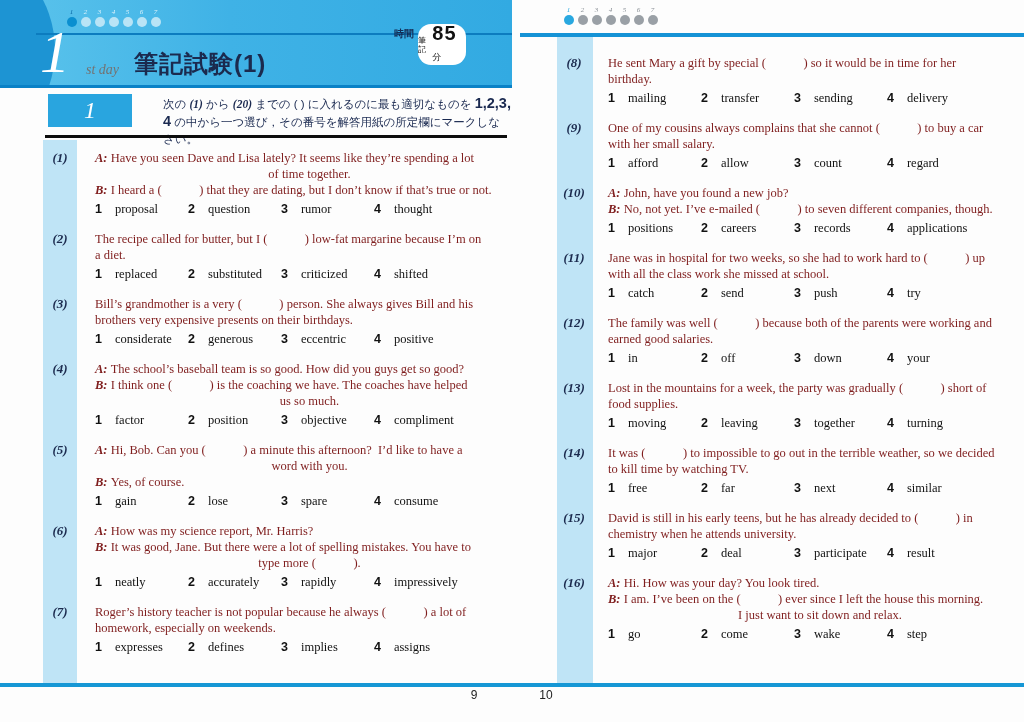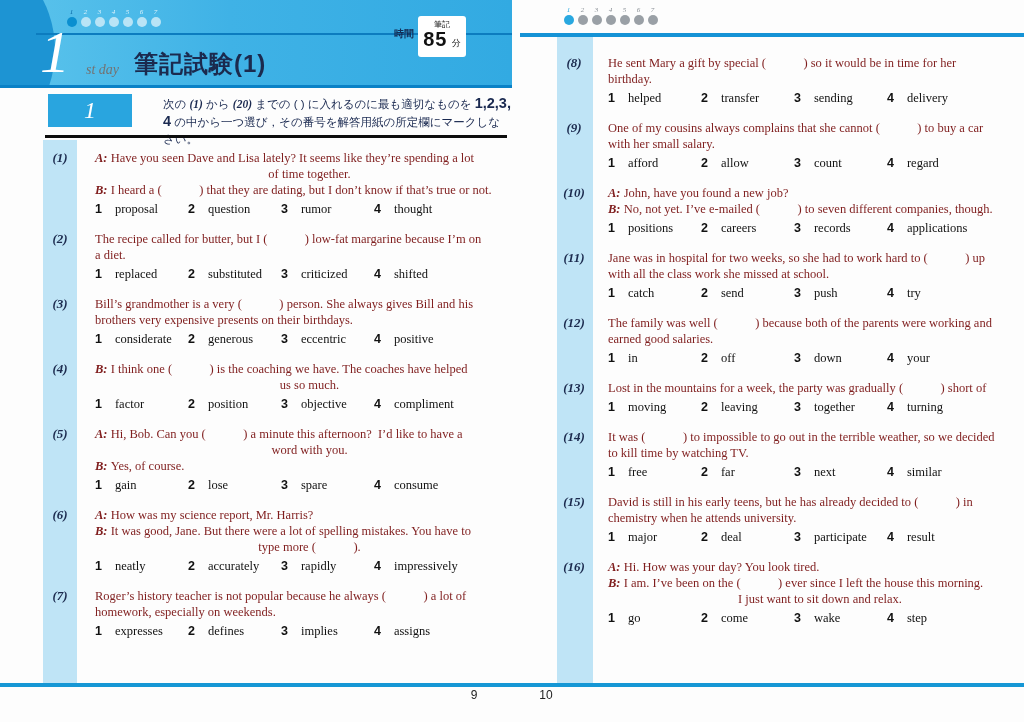--- a/index.html
+++ b/index.html
@@ -34,22 +34,22 @@
   .dots-right .dotnum{color:#8a9096;}
   .dots-right .dot{background:#9aa0a6;}
   .dots-right .dotcol.active .dot{background:#29a8e0;}
   .dots-right .dotcol.active .dotnum{color:#29a8e0;}
   
   .time-label{
     position:absolute;left:394px;top:27px;font-size:10px;font-weight:bold;
     color:#142c55;font-family:"Liberation Sans",sans-serif;z-index:3;
   }
   .time-badge{
-    position:absolute;left:418px;top:16px;width:48px;height:41px;background:#fff;
-    border-radius:3px;z-index:3;display:flex;flex-direction:column;align-items:center;
+    position:absolute;left:418px;top:24px;width:48px;height:41px;background:#fff;
+    border-radius:13px;z-index:3;display:flex;flex-direction:row;align-items:center;
     justify-content:center;font-family:"Liberation Sans",sans-serif;
   }
   .badge-top{font-size:8px;color:#222;line-height:9px;}
   .badge-row{line-height:20px;color:#111;}
   .badge-min{font-size:20px;font-weight:bold;letter-spacing:1px;}
   .badge-unit{font-size:9px;}
   
   .day-big{
     position:absolute;left:40px;top:22px;font-size:60px;font-style:italic;
     color:#fff;font-family:"Liberation Serif",serif;line-height:60px;z-index:2;
@@ -280,20 +280,21 @@
         <span class="option">
           <span class="optnum">4</span>
           <span class="optword">positive</span>
         </span>
       </div>
   </div>
 
   <div class="question">
     <div class="qnum">(4)</div>
     <div class="qbody">
+        <div class="qline"><span class="speaker">A: </span>The school’s baseball team is so good. How did you guys get so good?</div>
         <div class="qline"><span class="speaker">B: </span>I think one (            ) is the coaching we have. The coaches have helped</div>
         <div class="qline indent">us so much.</div>
       </div>
     <div class="options">
         <span class="option">
           <span class="optnum">1</span>
           <span class="optword">factor</span>
         </span>
         <span class="option">
           <span class="optnum">2</span>
@@ -393,21 +394,21 @@
 <div class="questions questions-right" id="questions-right">
   <div class="question">
     <div class="qnum">(8)</div>
     <div class="qbody">
         <div class="qline">He sent Mary a gift by special (            ) so it would be in time for her</div>
         <div class="qline">birthday.</div>
       </div>
     <div class="options">
         <span class="option">
           <span class="optnum">1</span>
-          <span class="optword">helped</span>
+          <span class="optword">mailing</span>
         </span>
         <span class="option">
           <span class="optnum">2</span>
           <span class="optword">transfer</span>
         </span>
         <span class="option">
           <span class="optnum">3</span>
           <span class="optword">sending</span>
         </span>
         <span class="option">
@@ -518,20 +519,21 @@
           <span class="optnum">4</span>
           <span class="optword">your</span>
         </span>
       </div>
   </div>
 
   <div class="question">
     <div class="qnum">(13)</div>
     <div class="qbody">
         <div class="qline">Lost in the mountains for a week, the party was gradually (            ) short of</div>
+        <div class="qline">food supplies.</div>
       </div>
     <div class="options">
         <span class="option">
           <span class="optnum">1</span>
           <span class="optword">moving</span>
         </span>
         <span class="option">
           <span class="optnum">2</span>
           <span class="optword">leaving</span>
         </span>

